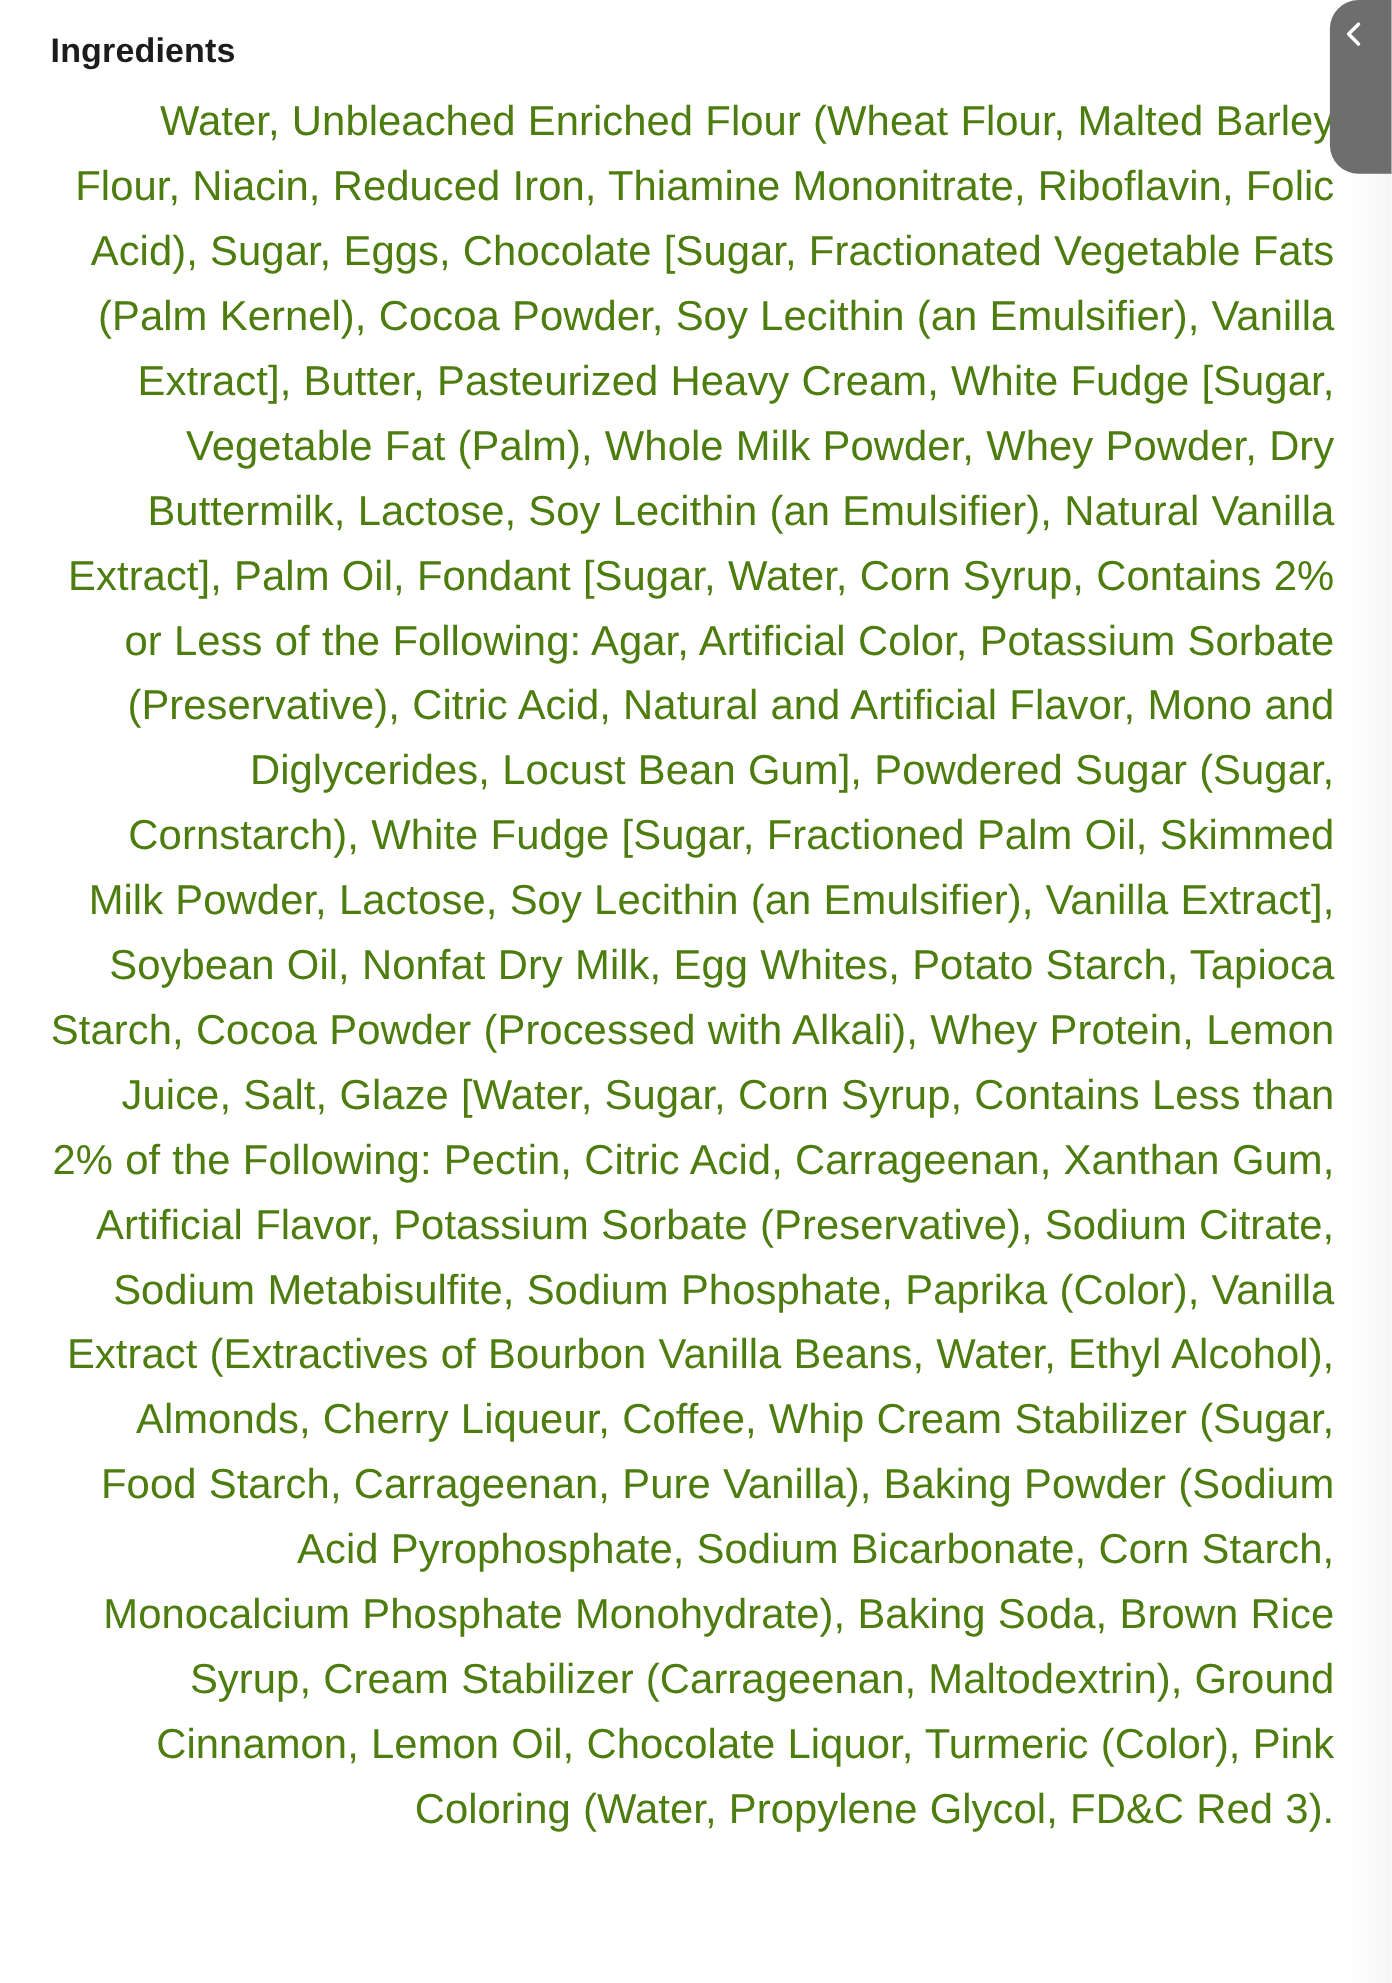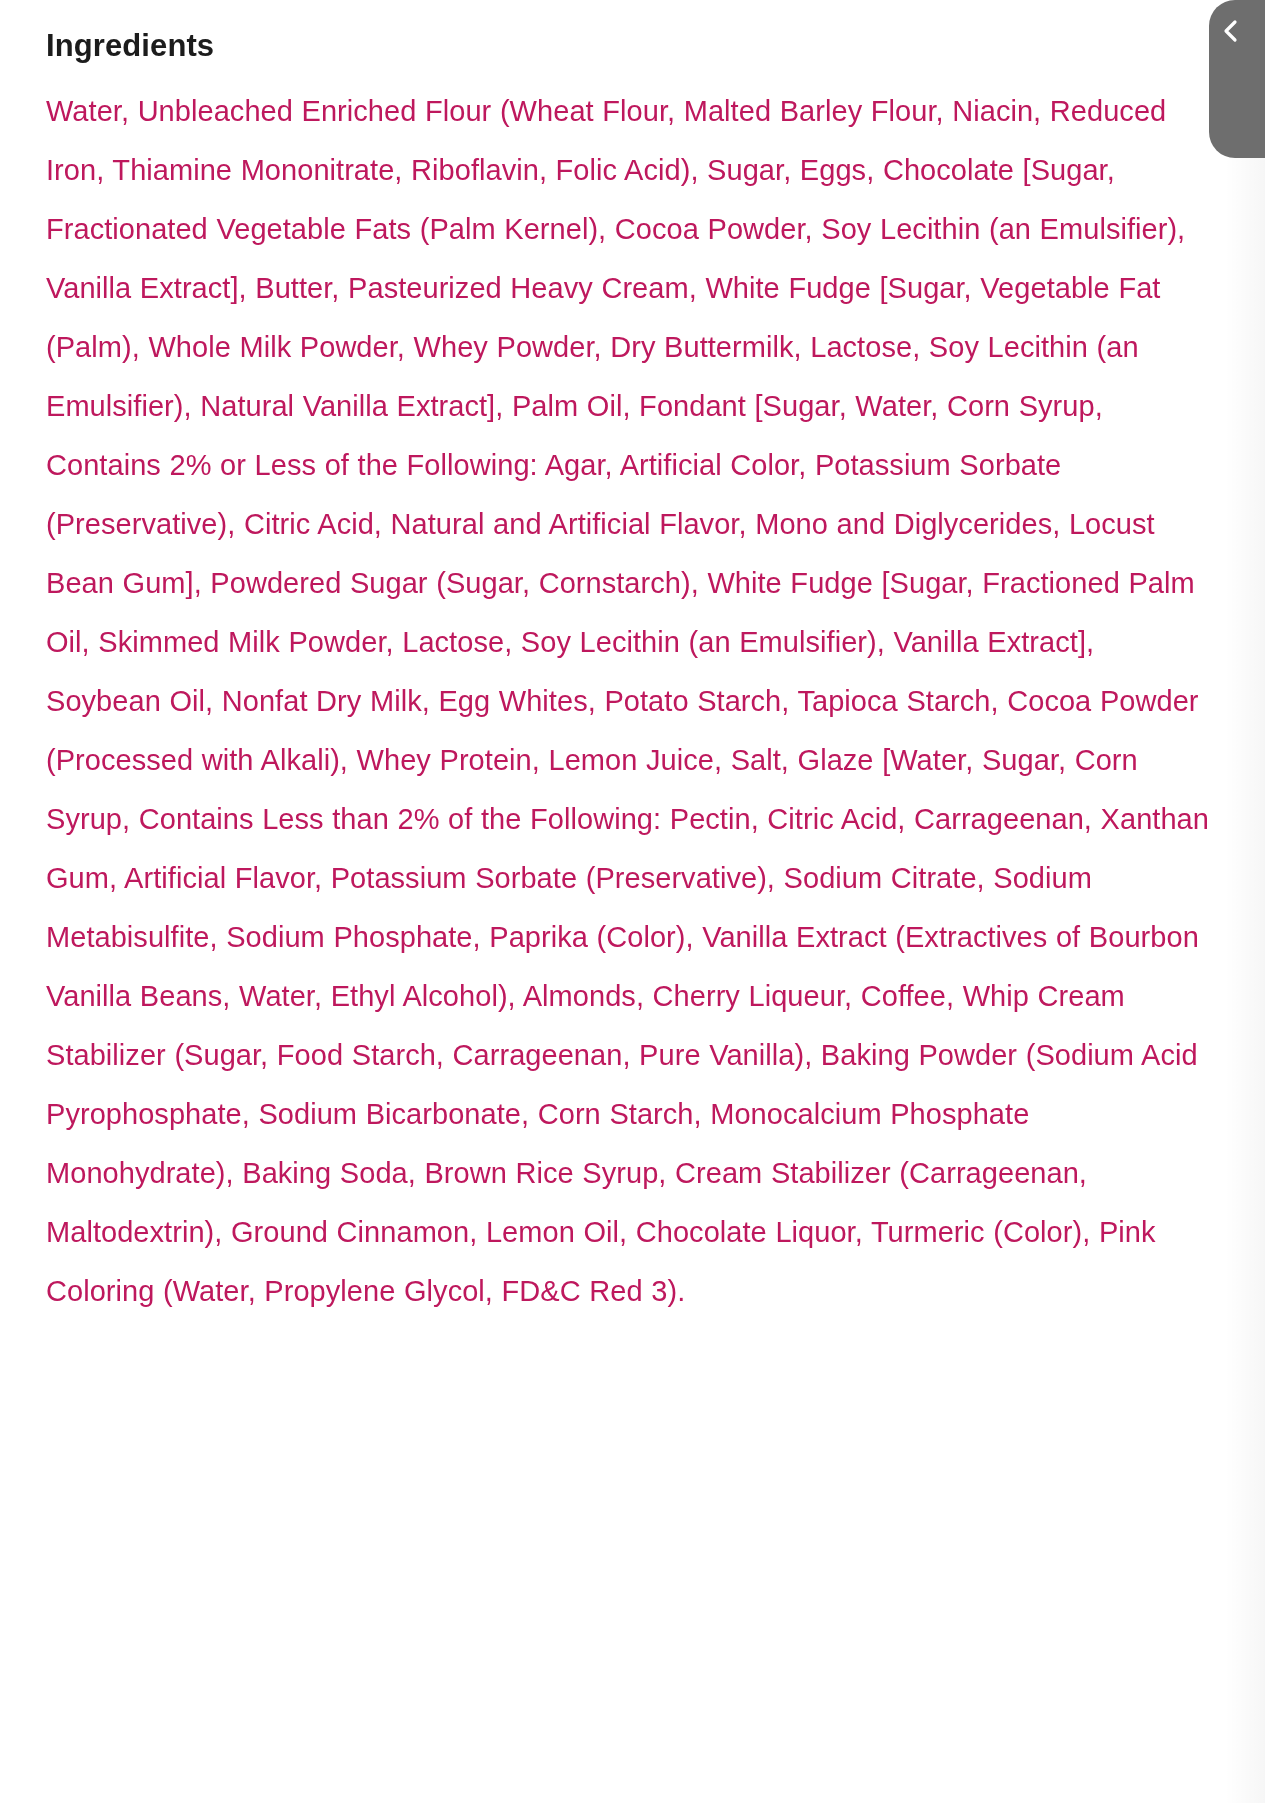--- a/index.html
+++ b/index.html
@@ -29,25 +29,25 @@
   .section-title {
     font-size: 31px;
     line-height: 40px;
     font-weight: 700;
     color: #1c1c1c;
     margin: 0 0 16px 0;
     letter-spacing: 0.1px;
   }
 
   .ingredients-body {
-    font-size: 29px;
+    font-size: 38px;
     line-height: 59px;
-    color: #be185d;
+    color: #4d7c0f;
     letter-spacing: 0.05px;
-    text-align: left;
+    text-align: right;
     max-width: 1185px;
     word-spacing: 0.5px;
   }
 
   
   .edge-tab {
     position: absolute;
     right: 0;
     top: 0;
     width: 56px;

